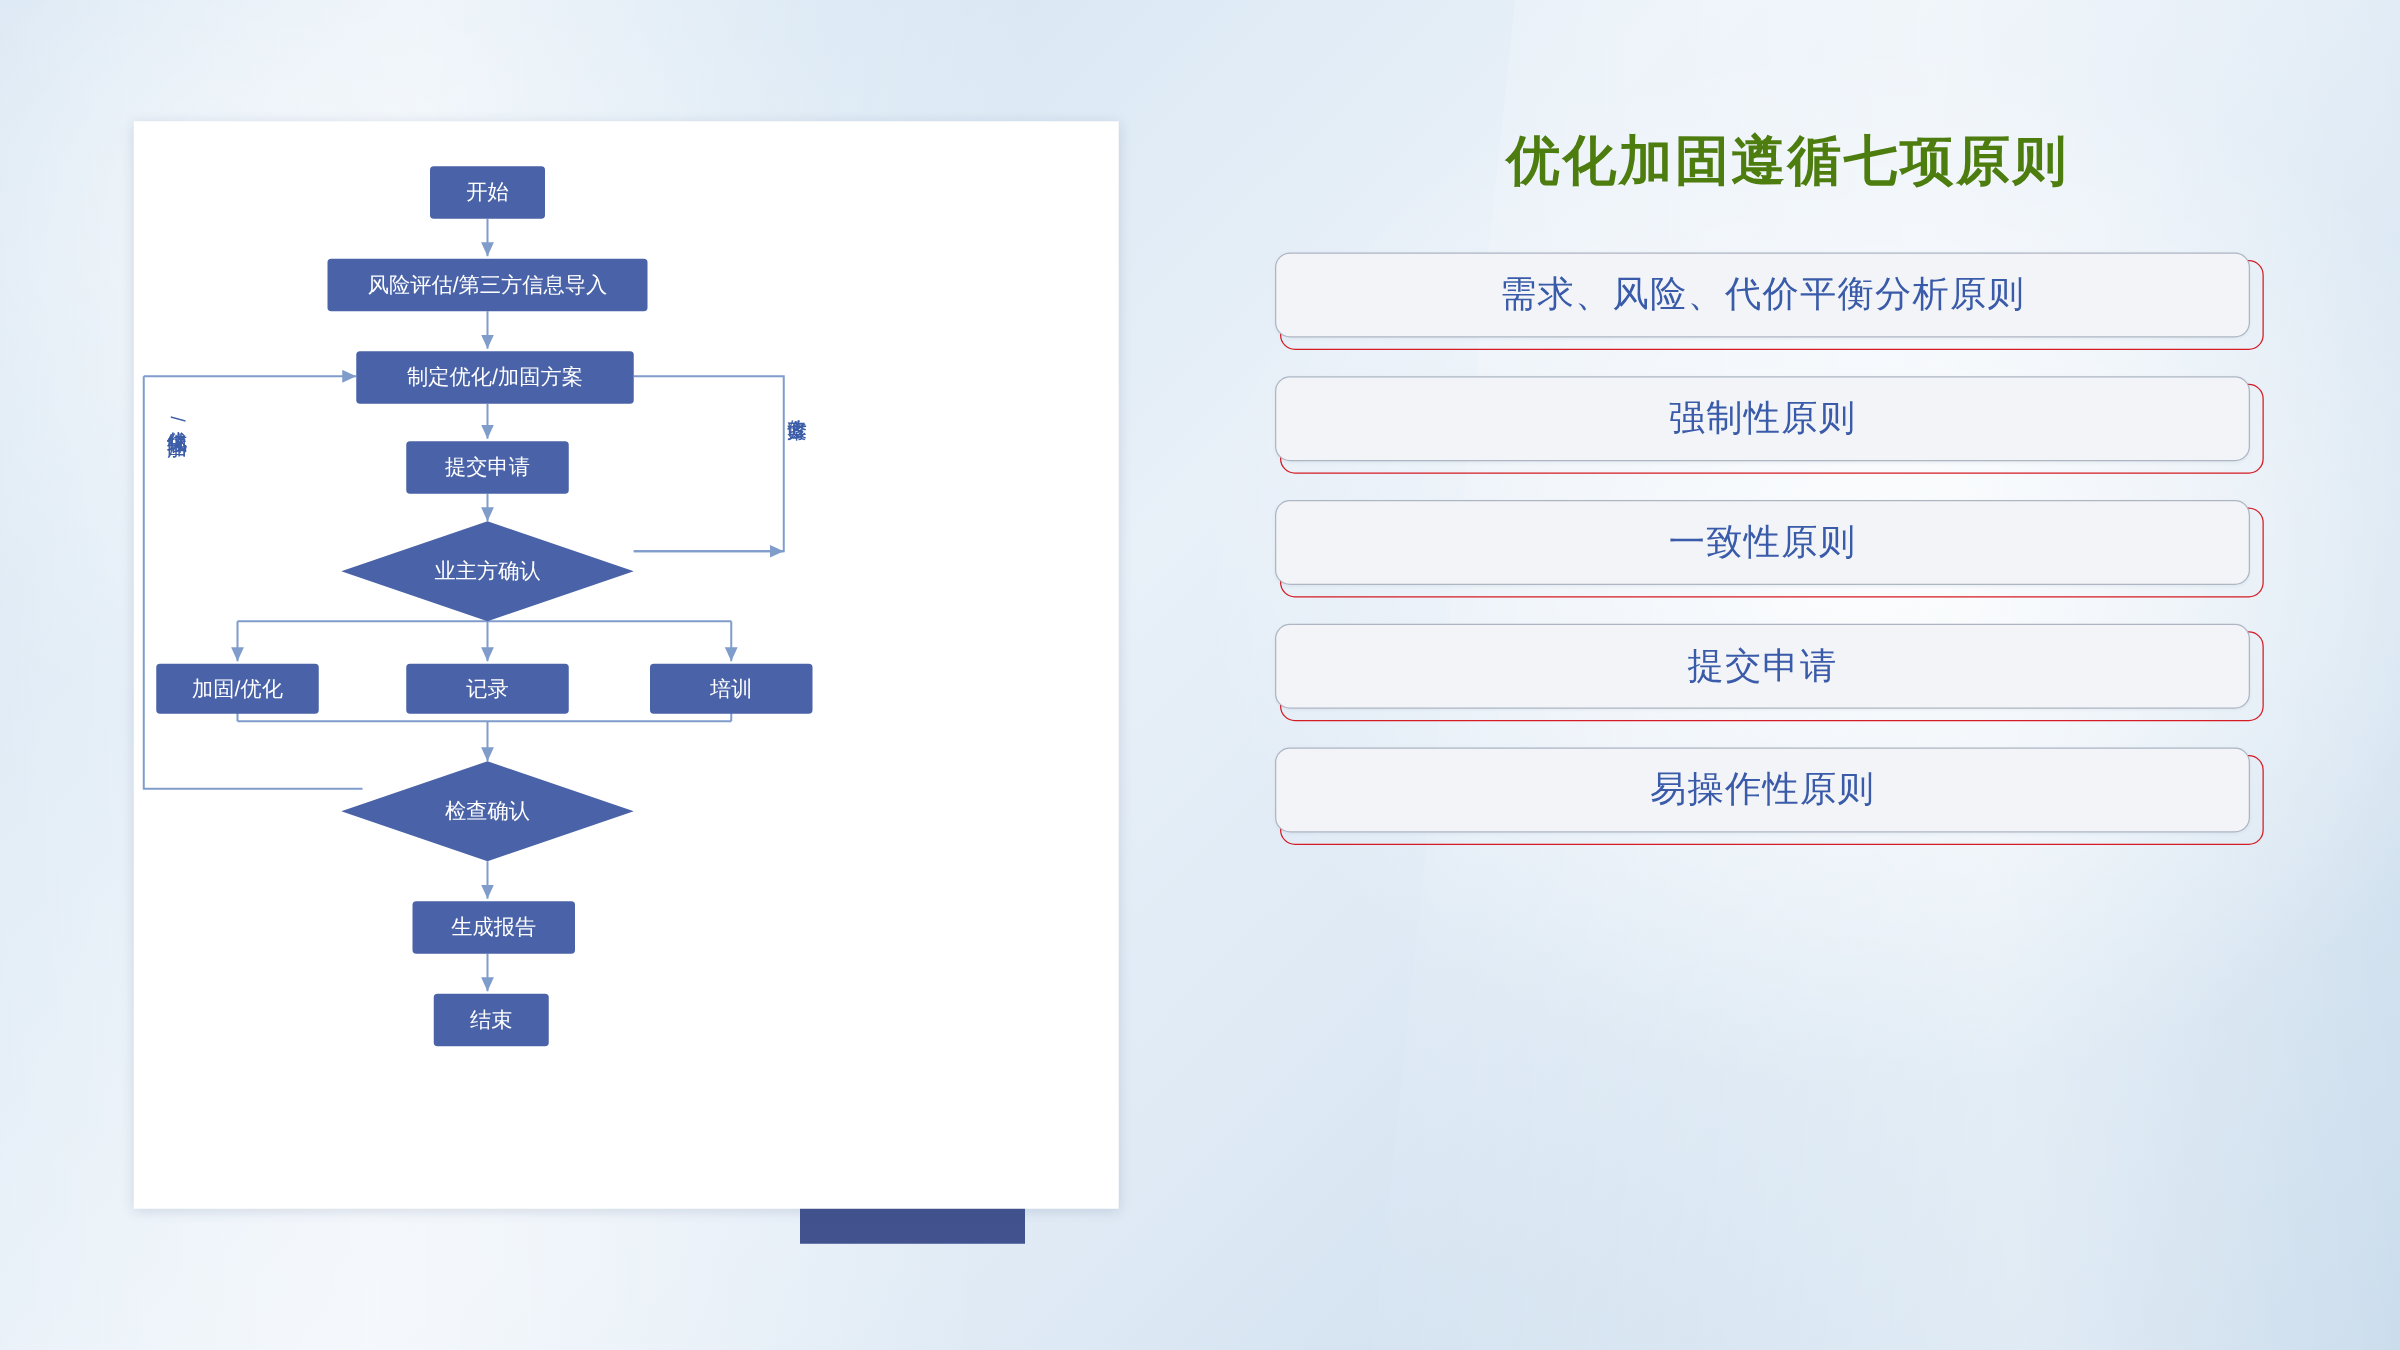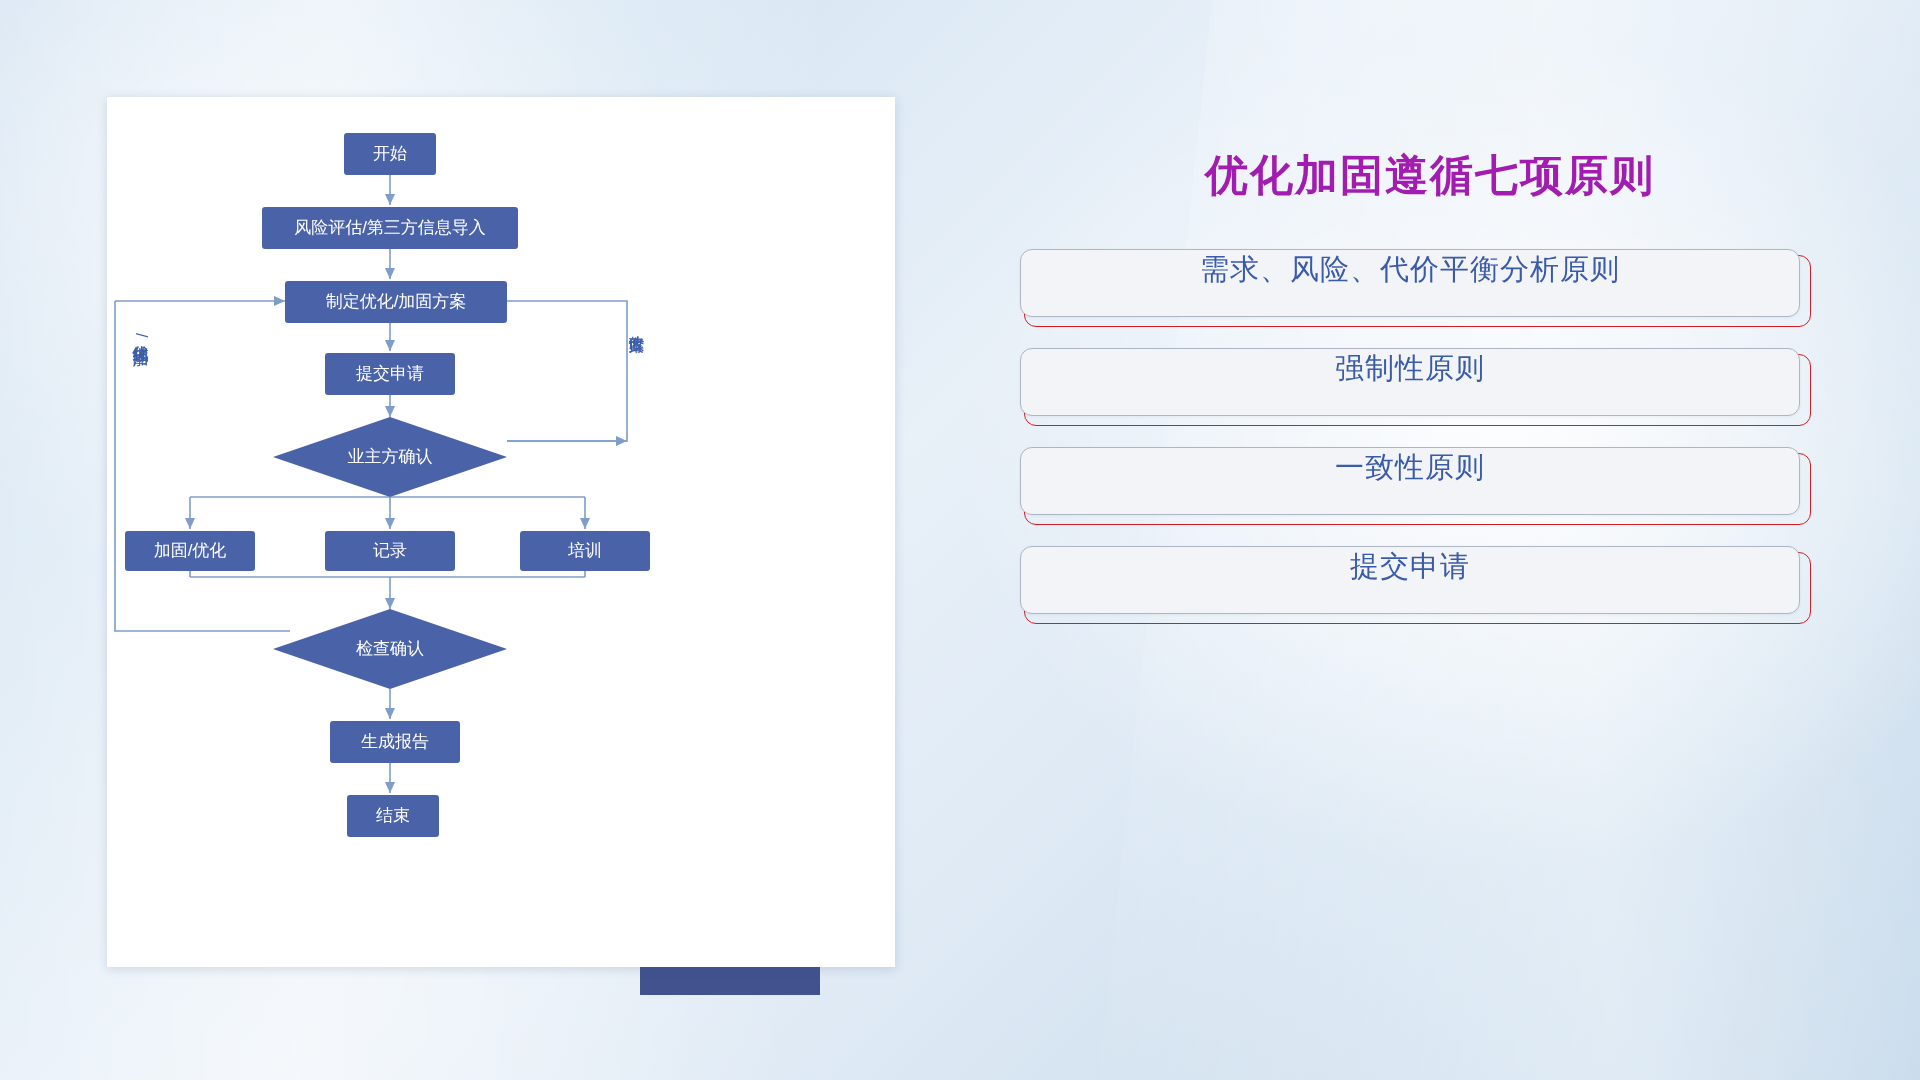--- a/index.html
+++ b/index.html
@@ -76,25 +76,24 @@
   
   .right-panel {
     position: absolute;
     left: 1020px;
     top: 100px;
     width: 820px;
   }
   .right-title {
     font-size: 43px;
     font-weight: bold;
-    color: #a21caf;
+    color: #4d7c0f;
     text-align: center;
     letter-spacing: 2px;
     margin-bottom: 44px;
-    margin-top: 47px;
   }
   .principle {
     position: relative;
     height: 70px;
     margin-bottom: 29px;
   }
   .principle .accent {
     position: absolute;
     left: 4px;
     top: 6px;
@@ -107,20 +106,21 @@
   .principle .card {
     position: absolute;
     left: 0;
     top: 0;
     width: 778px;
     height: 66px;
     border: 1.4px solid #aeb6c4;
     border-radius: 12px;
     background: #f2f4f7;
     display: flex;
+    align-items: center;
     justify-content: center;
     box-shadow: 0 1px 3px rgba(40,60,100,0.06);
   }
   .principle .label {
     font-size: 29px;
     color: #3a5ba9;
     letter-spacing: 1px;
   }
 </style>
 </head>
@@ -266,13 +266,19 @@
   </div>
 
   <div class="principle">
     <div class="accent"></div>
     <div class="card">
       <span class="label">提交申请</span>
     </div>
   </div>
 
 
+  <div class="principle">
+    <div class="accent"></div>
+    <div class="card">
+      <span class="label">易操作性原则</span>
+    </div>
+  </div>
 </div>
 
 </body></html>

